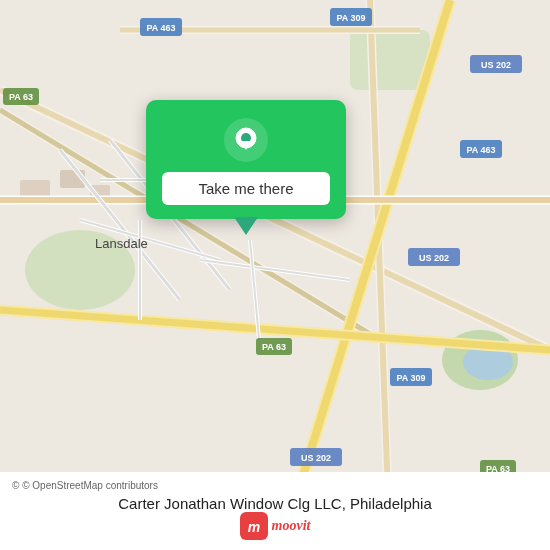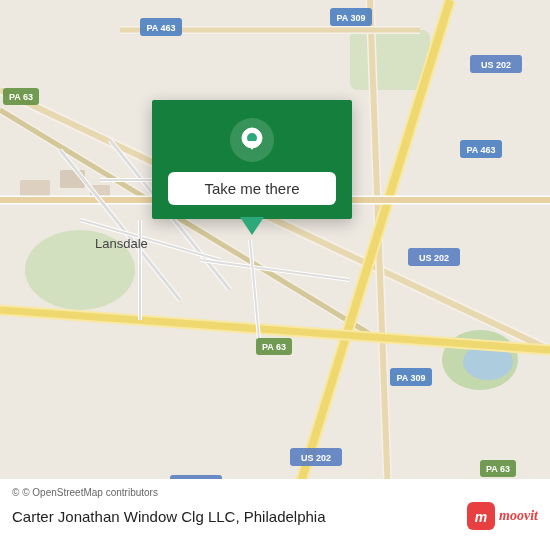--- a/index.html
+++ b/index.html
@@ -32,24 +32,24 @@
       position: absolute;
       inset: 0;
       width: 100%;
       height: 100%;
     }
 
     
     .popup-card {
       position: absolute;
       top: 100px;
-      left: 152px;
+      left: 146px;
       width: 200px;
-      background: #15803d;
-      border-radius: 2px;
+      background: #22c55e;
+      border-radius: 10px;
       display: flex;
       flex-direction: column;
       align-items: center;
       padding: 18px 16px 14px;
       box-shadow: 0 4px 16px rgba(0,0,0,0.25);
       z-index: 10;
     }
 
     .popup-card::after {
       content: '';
@@ -83,34 +83,35 @@
       text-align: center;
     }
 
     
     .bottom-bar {
       position: absolute;
       bottom: 0;
       left: 0;
       right: 0;
       background: white;
-      padding: 8px 12px 20px;
+      padding: 8px 12px 10px;
       z-index: 10;
     }
 
     .attribution {
       font-size: 10px;
       color: #666;
       margin-bottom: 4px;
     }
 
     .location-row {
       display: flex;
       align-items: center;
       justify-content: space-between;
+      flex-direction: column;
     }
 
     .location-name {
       font-size: 15px;
       font-weight: 500;
       color: #222;
     }
 
     .moovit-logo {
       display: flex;

